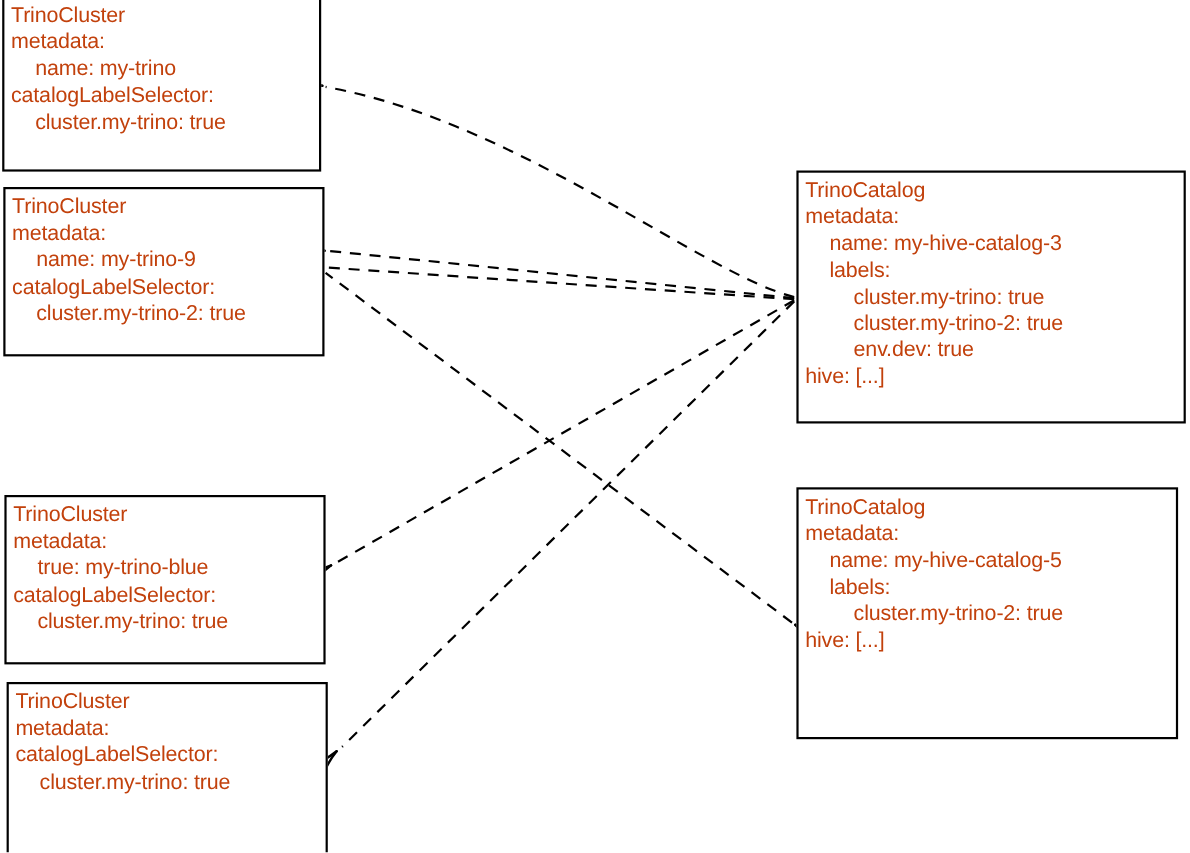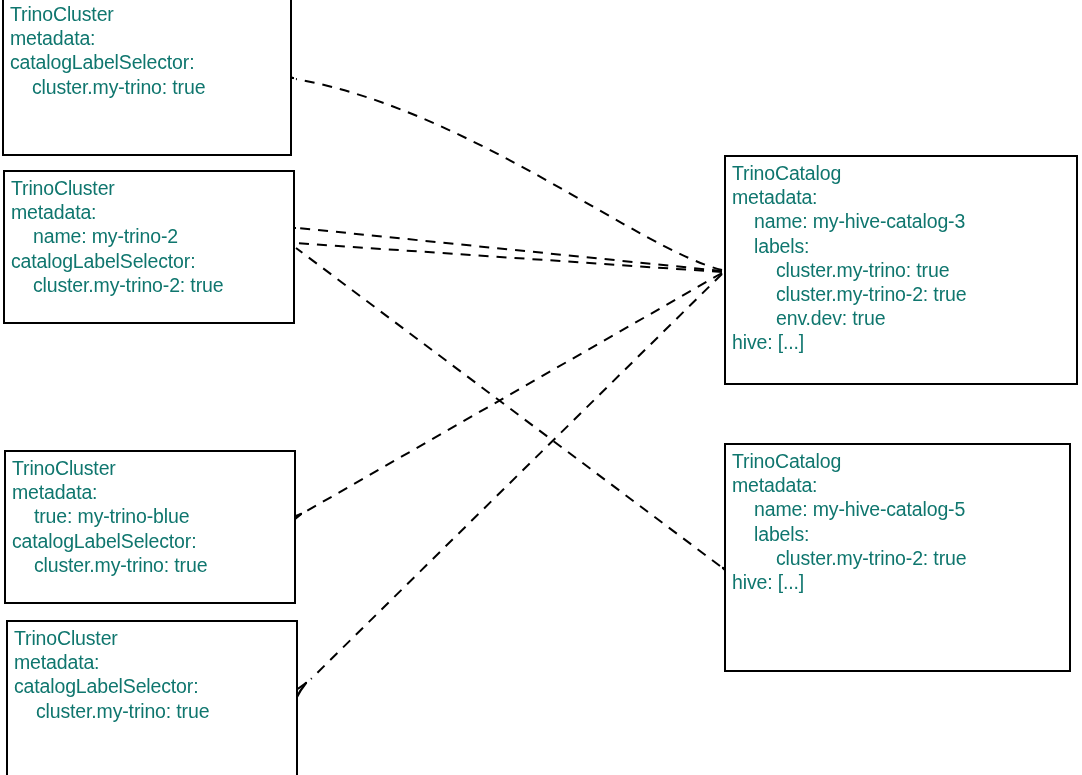--- a/index.html
+++ b/index.html
@@ -23,21 +23,21 @@
     padding: 4px 0 0 6px;
   }
   .node-lines {
     margin: 0;
     padding: 0;
     list-style: none;
   }
   .line {
     font-size: 19.5px;
     line-height: 24.2px;
-    color: #0f766e;
+    color: #c2410c;
     white-space: pre;
     letter-spacing: -0.15px;
   }
   .indent-0 { padding-left: 0; }
   .indent-1 { padding-left: 22px; }
   .indent-2 { padding-left: 44px; }
   svg#edges {
     position: absolute;
     left: 0;
     top: 0;
@@ -95,29 +95,30 @@
         <path d="M 723 568 Q 736.4656418351819 580.8310751679895 739.8158714074324 592.8440429239828" class="arrow-head" stroke="#000000"></path>
         <path d="M 723 568 Q 739.045654986522 577.4072820757912 751.5167091655754 577.3165067684184" class="arrow-head" stroke="#000000"></path>
       </g>
     </svg>
 
   <div id="node-layer">
       <div class="node" style="left: 2px; top: -4px; width: 290px; height: 160px; border-color: rgb(0, 0, 0);">
         <div class="node-lines">
           <div class="line indent-0">TrinoCluster</div>
           <div class="line indent-0">metadata:</div>
+          <div class="line indent-1">name: my-trino</div>
           <div class="line indent-0">catalogLabelSelector:</div>
           <div class="line indent-1">cluster.my-trino: true</div>
         </div>
       </div>
       <div class="node" style="left: 3px; top: 170px; width: 292px; height: 154px; border-color: rgb(0, 0, 0);">
         <div class="node-lines">
           <div class="line indent-0">TrinoCluster</div>
           <div class="line indent-0">metadata:</div>
-          <div class="line indent-1">name: my-trino-2</div>
+          <div class="line indent-1">name: my-trino-9</div>
           <div class="line indent-0">catalogLabelSelector:</div>
           <div class="line indent-1">cluster.my-trino-2: true</div>
         </div>
       </div>
       <div class="node" style="left: 4px; top: 450px; width: 292px; height: 154px; border-color: rgb(0, 0, 0);">
         <div class="node-lines">
           <div class="line indent-0">TrinoCluster</div>
           <div class="line indent-0">metadata:</div>
           <div class="line indent-1">true: my-trino-blue</div>
           <div class="line indent-0">catalogLabelSelector:</div>

